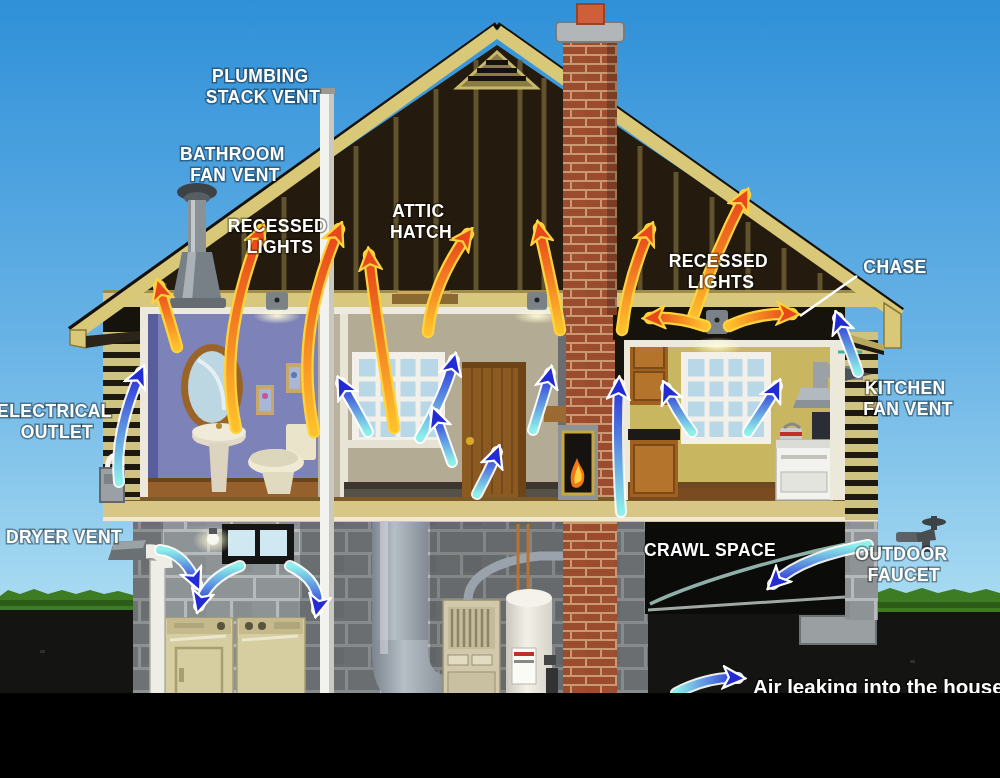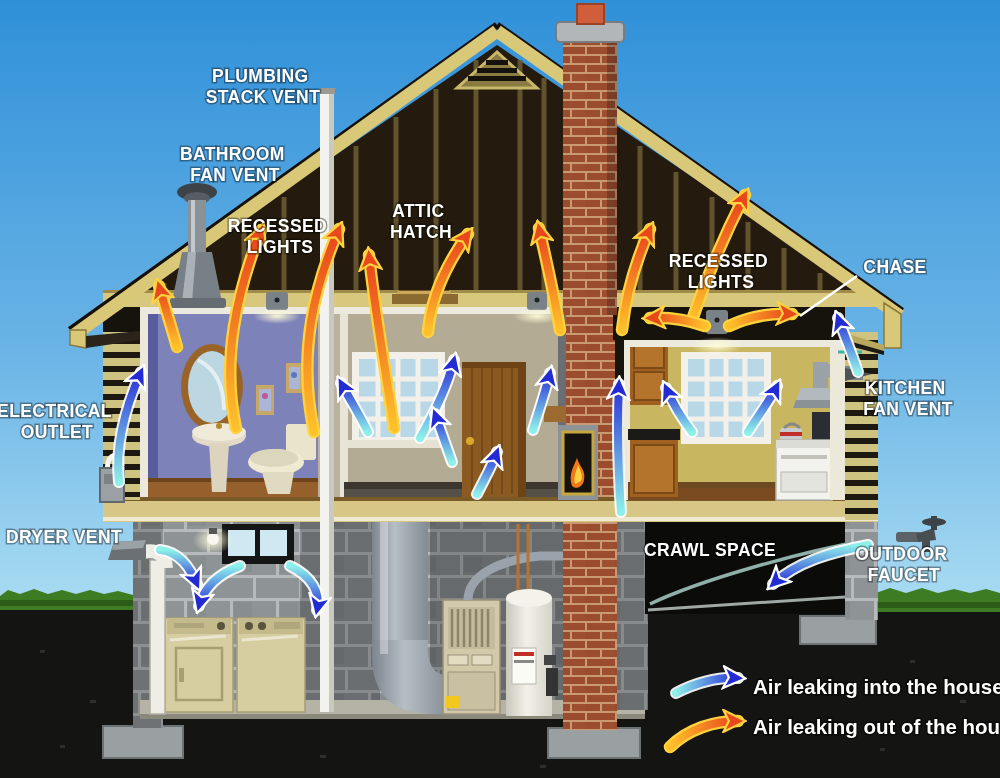--- a/index.html
+++ b/index.html
@@ -1,16 +1,16 @@
 <!DOCTYPE html>
 <html><head>
 <meta charset="utf-8">
 <style>
   html,body{margin:0;padding:0;background:#000;}
-  .stage{position:relative;width:1000px;height:778px;overflow:hidden;font-family:"Liberation Sans",sans-serif;}
+  .stage{position:relative;width:1000px;height:693px;overflow:hidden;font-family:"Liberation Sans",sans-serif;}
   svg{position:absolute;left:0;top:0;}
   text.lbl{font-family:"Liberation Sans",sans-serif;font-weight:bold;font-size:17.5px;fill:#ffffff;
            letter-spacing:.4px;text-anchor:middle;paint-order:stroke;stroke:rgba(0,0,0,.38);stroke-width:3px;}
   text.leg{font-family:"Liberation Sans",sans-serif;font-weight:bold;font-size:20.5px;fill:#ffffff;
            text-anchor:start;paint-order:stroke;stroke:rgba(0,0,0,.45);stroke-width:3px;}
   .aoC{fill:none;stroke:#ffd23e;stroke-width:12.5;stroke-linecap:round}
   .ao {fill:none;stroke:url(#og);stroke-width:8;stroke-linecap:round}
   .aoL{fill:none;stroke:url(#ogL);stroke-width:8;stroke-linecap:round}
   .aoR{fill:none;stroke:url(#ogR);stroke-width:8;stroke-linecap:round}
   .abC{fill:none;stroke:rgba(255,255,255,.92);stroke-width:12;stroke-linecap:round}

